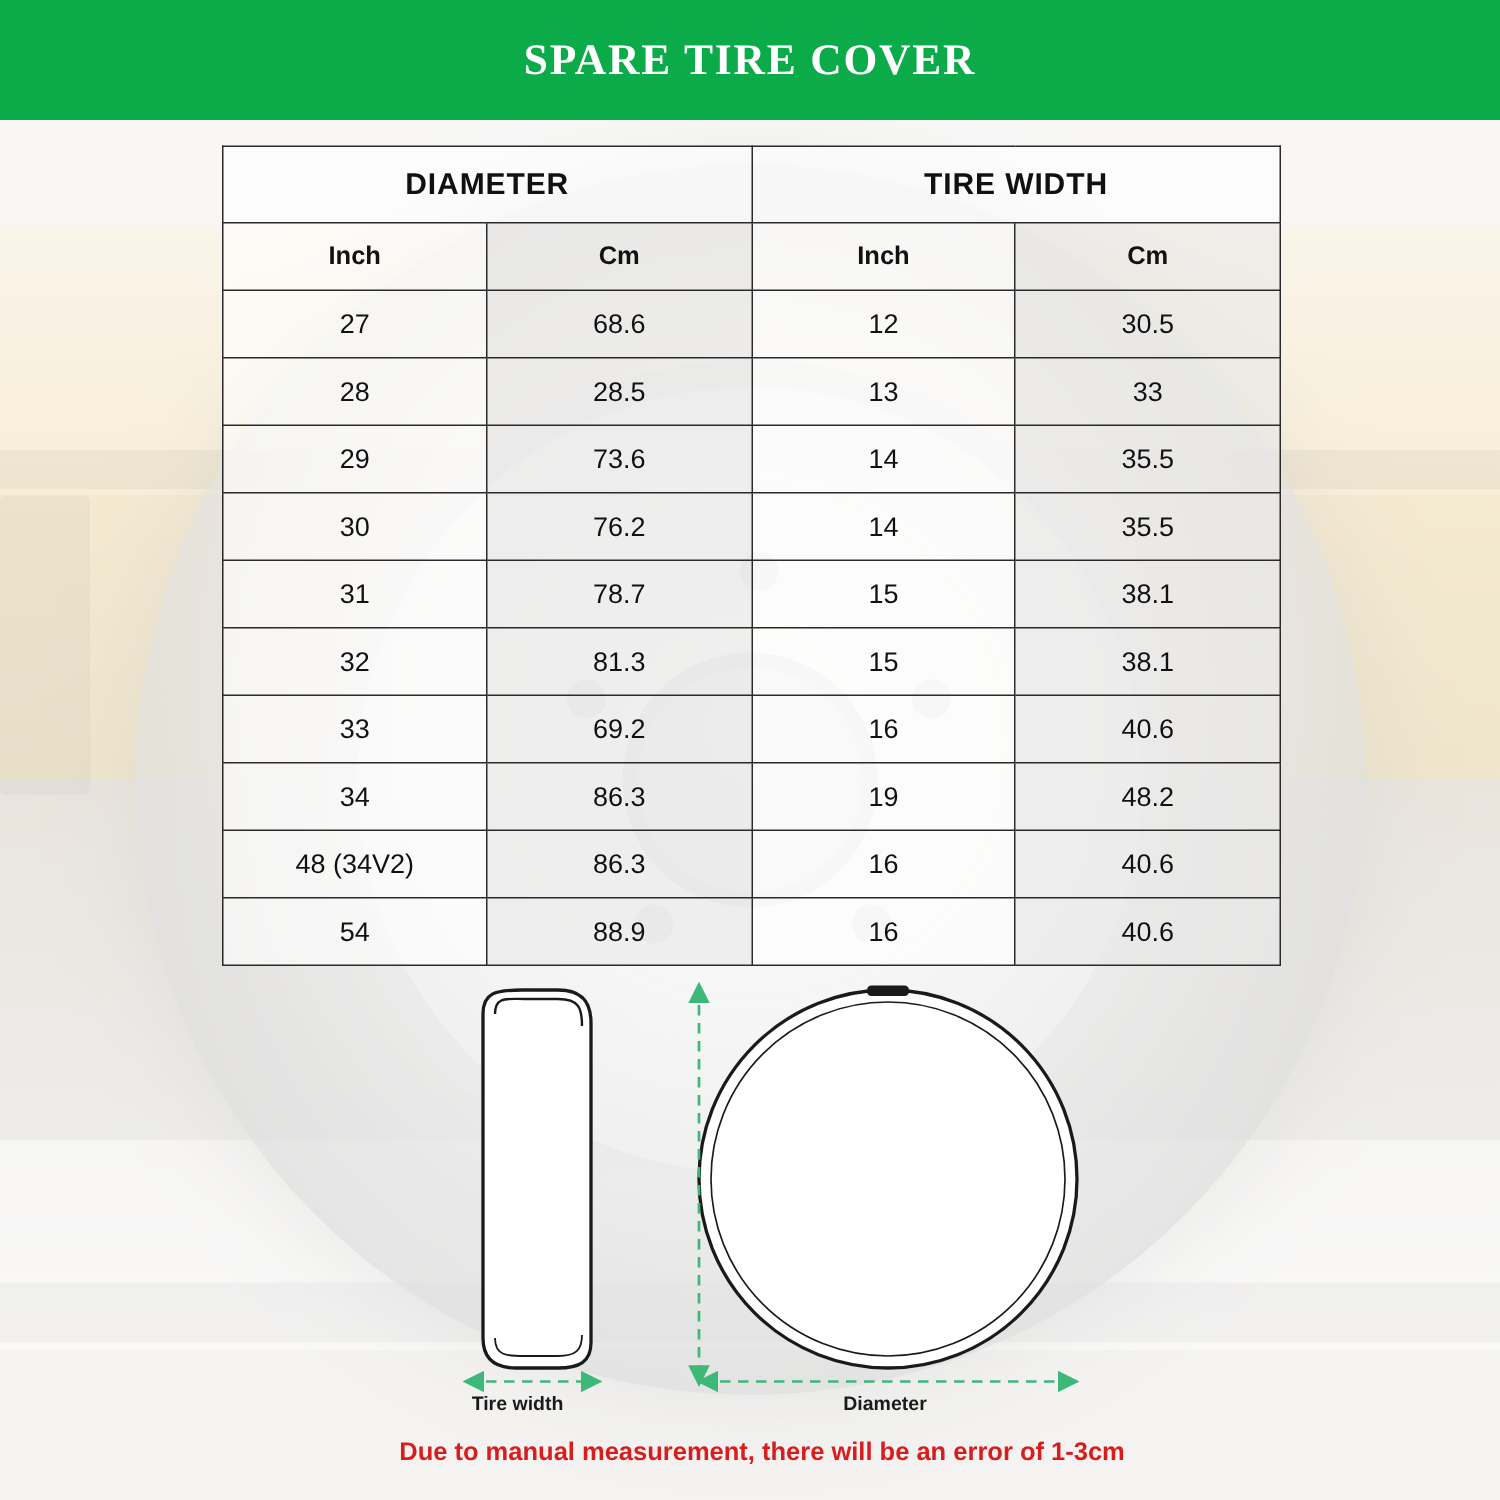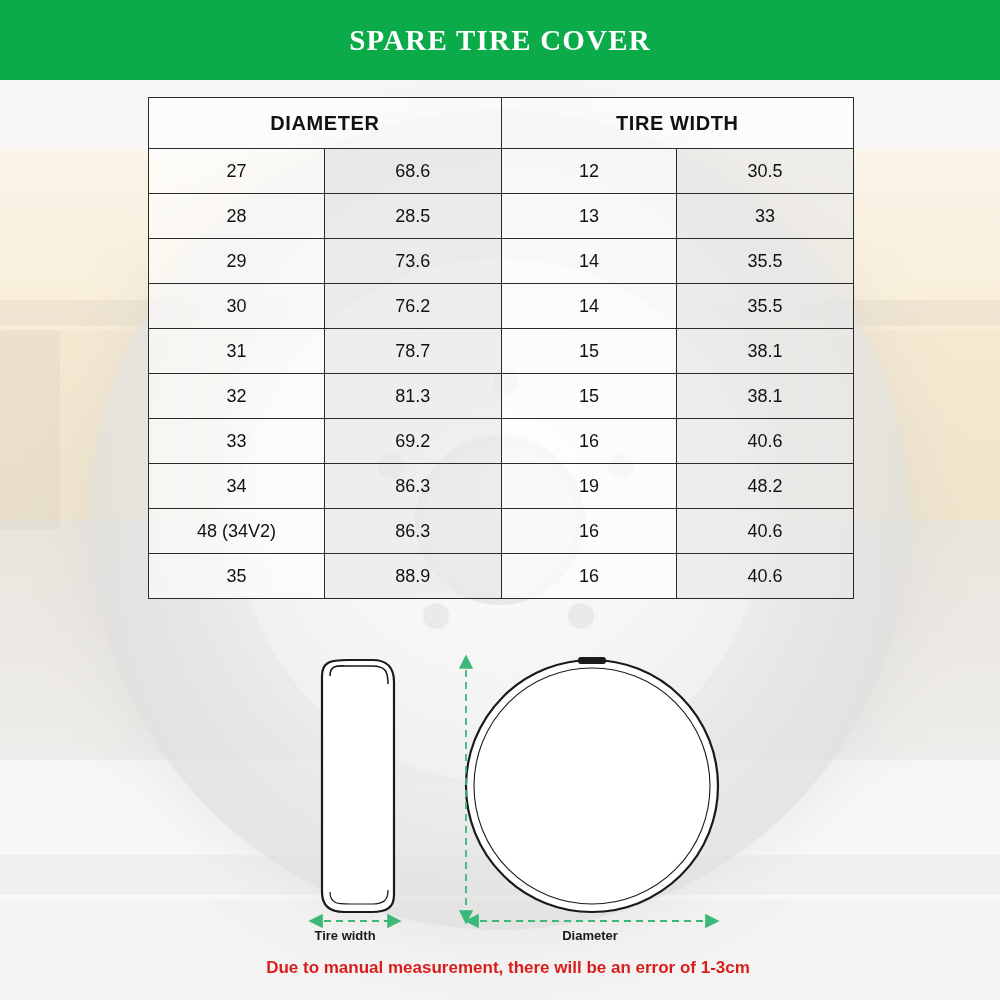--- a/index.html
+++ b/index.html
@@ -216,20 +216,26 @@
   <h1>SPARE TIRE COVER</h1>
 </div>
 
 <div class="content">
   <table class="size-table">
     <thead>
       <tr>
         <th class="group col-a" colspan="2">DIAMETER</th>
         <th class="group col-c" colspan="2">TIRE WIDTH</th>
       </tr>
+      <tr>
+        <th class="sub col-a">Inch</th>
+        <th class="sub col-b">Cm</th>
+        <th class="sub col-c">Inch</th>
+        <th class="sub col-d">Cm</th>
+      </tr>
     </thead>
     <tbody>
       <tr>
         <td class="col-a">27</td>
         <td class="col-b">68.6</td>
         <td class="col-c">12</td>
         <td class="col-d">30.5</td>
       </tr>
       <tr>
         <td class="col-a">28</td>
@@ -273,21 +279,21 @@
         <td class="col-c">19</td>
         <td class="col-d">48.2</td>
       </tr>
       <tr>
         <td class="col-a">48 (34V2)</td>
         <td class="col-b">86.3</td>
         <td class="col-c">16</td>
         <td class="col-d">40.6</td>
       </tr>
       <tr>
-        <td class="col-a">35</td>
+        <td class="col-a">54</td>
         <td class="col-b">88.9</td>
         <td class="col-c">16</td>
         <td class="col-d">40.6</td>
       </tr>
     </tbody>
   </table>
 </div>
 
 <div class="diagram">
   <svg width="1000" height="320" viewBox="0 0 1000 320">

